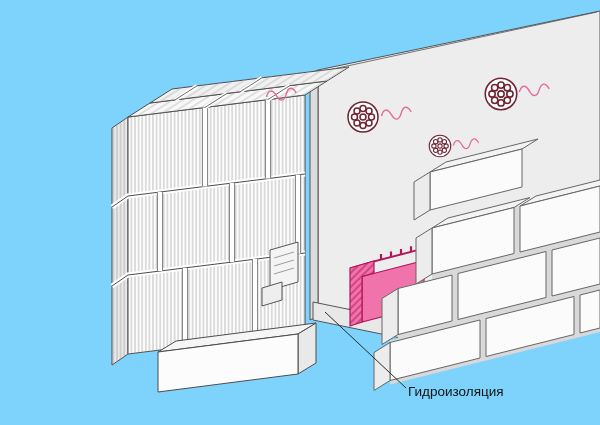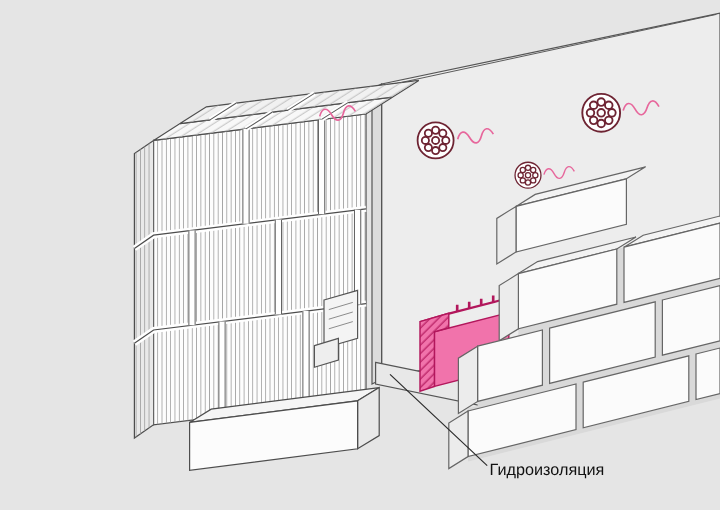--- a/index.html
+++ b/index.html
@@ -1,16 +1,16 @@
 <!DOCTYPE html>
 <html><head>
 <meta charset="utf-8">
 <style>
   html,body{margin:0;padding:0;background:#fff;}
-  .canvas{width:600px;height:425px;position:relative;background:#e5e5e5;overflow:hidden;
+  .canvas{width:600px;height:425px;position:relative;background:#7dd3fc;overflow:hidden;
           font-family:"Liberation Sans",sans-serif;}
   svg{display:block;}
   text{font-family:"Liberation Sans","DejaVu Sans",sans-serif;}
 </style>
 </head>
 <body>
 
 <div class="canvas">
 <svg viewBox="0 0 600 425" width="600" height="425">
   <defs>

